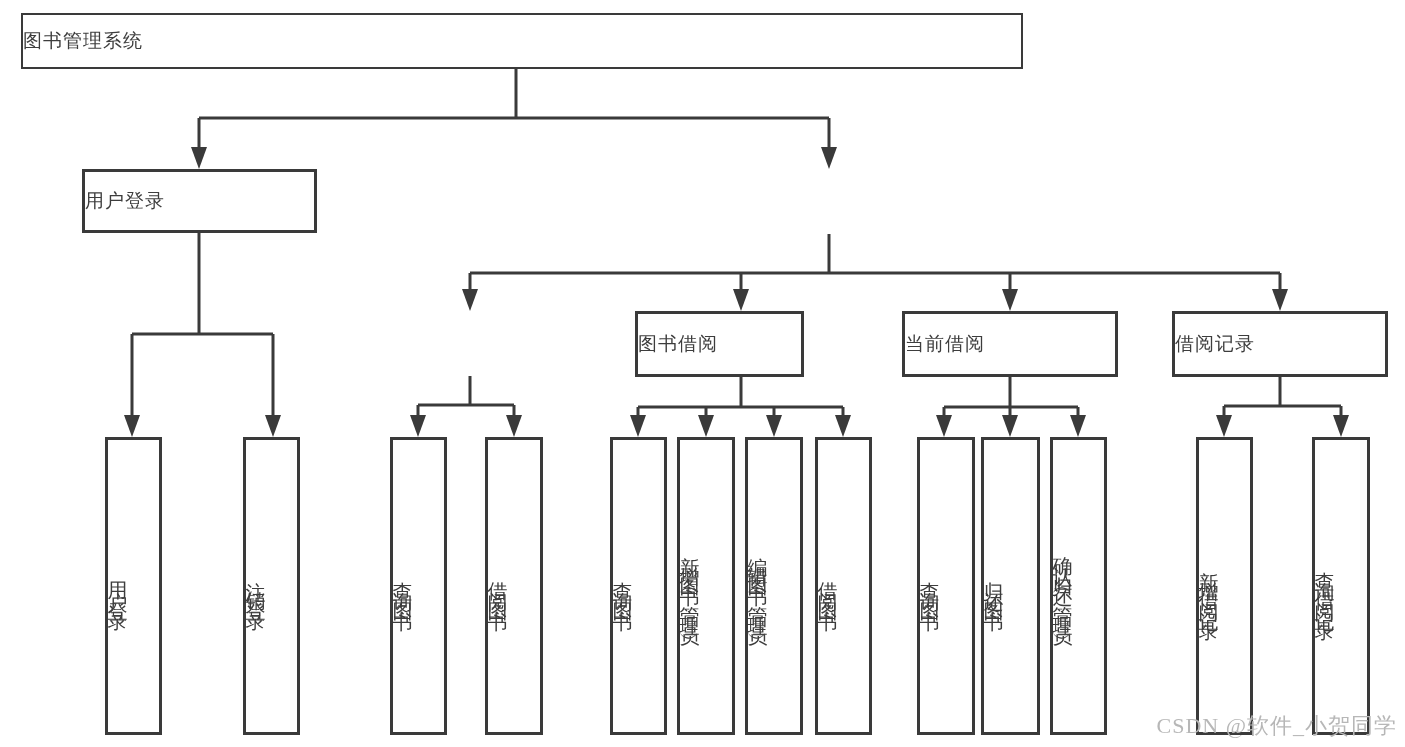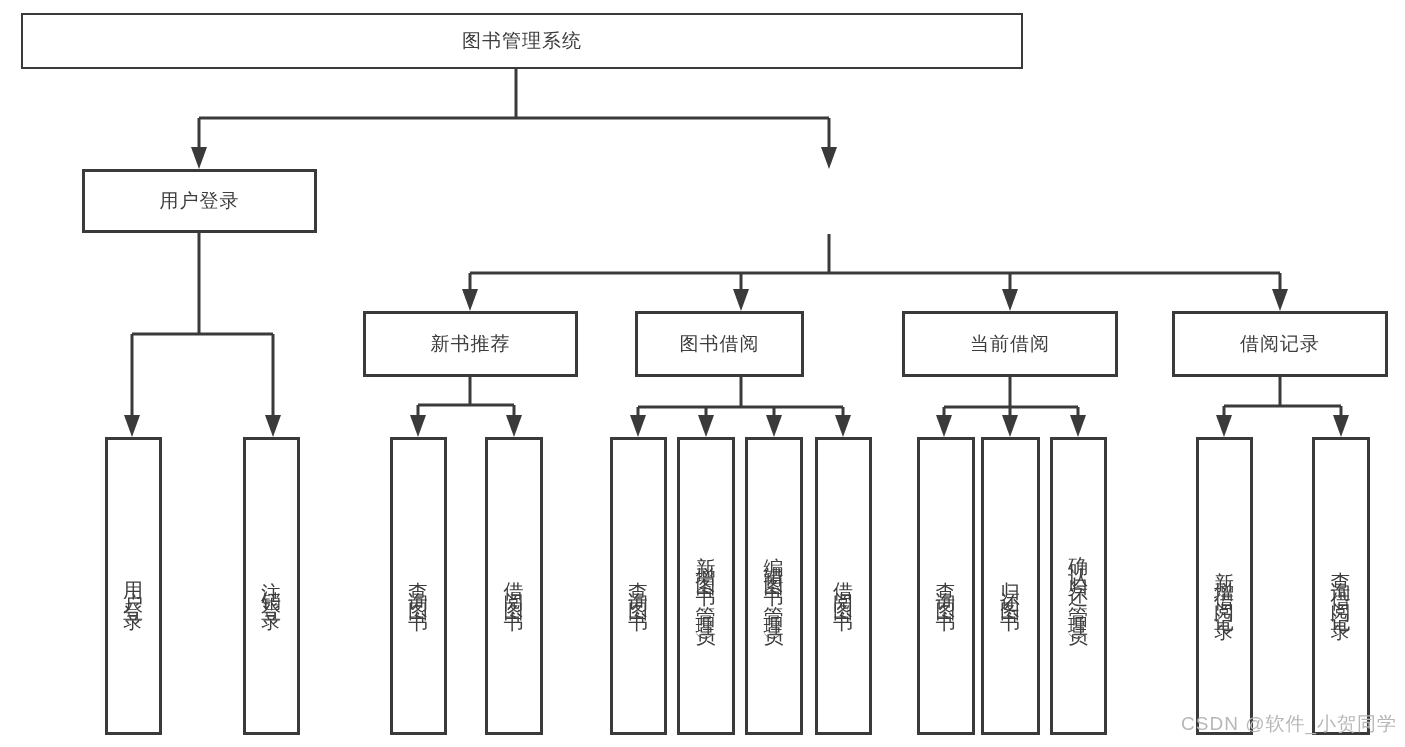--- a/index.html
+++ b/index.html
@@ -19,39 +19,40 @@
   }
   #connectors{
     position:absolute;left:0;top:0;width:1405px;height:747px;
     color:var(--line);
   }
   .node{
     position:absolute;
     box-sizing:border-box;
     border:3px solid var(--line);
     background:#fff;
-    display:flex;align-items:center;justify-content:center;
+    display:flex;align-items:center;justify-content:flex-start;
     font-size:19px;letter-spacing:1px;
     color:var(--text);
   }
   .node.root{border-width:2px;}
   .node-v span{
     writing-mode:vertical-lr;
     text-orientation:mixed;
     font-size:20px;
     letter-spacing:10px;
     line-height:1;
   }
   .watermark{
     position:absolute;
     top:711px;right:8px;
-    font-size:19px;
+    font-size:22px;
     letter-spacing:1px;
     color:var(--watermark);
     white-space:nowrap;
+    font-family:Liberation Serif, serif;
   }
 </style>
 </head>
 <body>
 
 <div id="canvas">
 
   <svg id="connectors" viewBox="0 0 1405 747" xmlns="http://www.w3.org/2000/svg">
     <g stroke="currentColor" stroke-width="3" fill="none">
 
@@ -93,23 +94,20 @@
   </svg>
 
   <div class="node root" style="left:21px;top:13px;width:1002px;height:56px;">
     <span>图书管理系统</span>
   </div>
 
   <div class="node" style="left:82px;top:169px;width:235px;height:64px;">
     <span>用户登录</span>
   </div>
 
-  <div class="node" style="left:363px;top:311px;width:215px;height:66px;">
-    <span>新书推荐</span>
-  </div>
   <div class="node" style="left:635px;top:311px;width:169px;height:66px;">
     <span>图书借阅</span>
   </div>
   <div class="node" style="left:902px;top:311px;width:216px;height:66px;">
     <span>当前借阅</span>
   </div>
   <div class="node" style="left:1172px;top:311px;width:216px;height:66px;">
     <span>借阅记录</span>
   </div>
 

